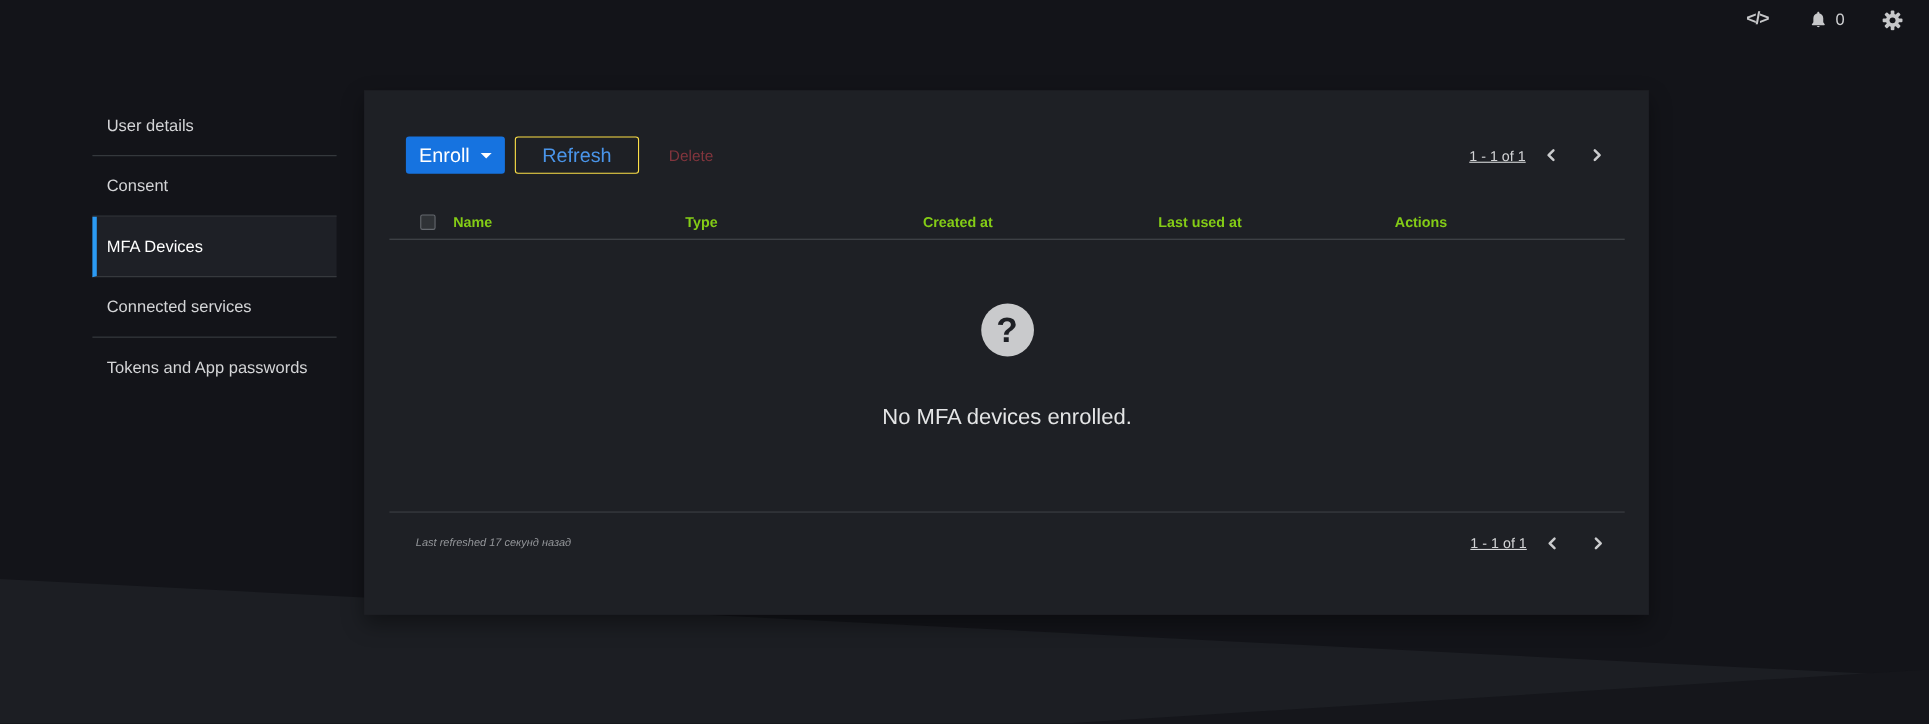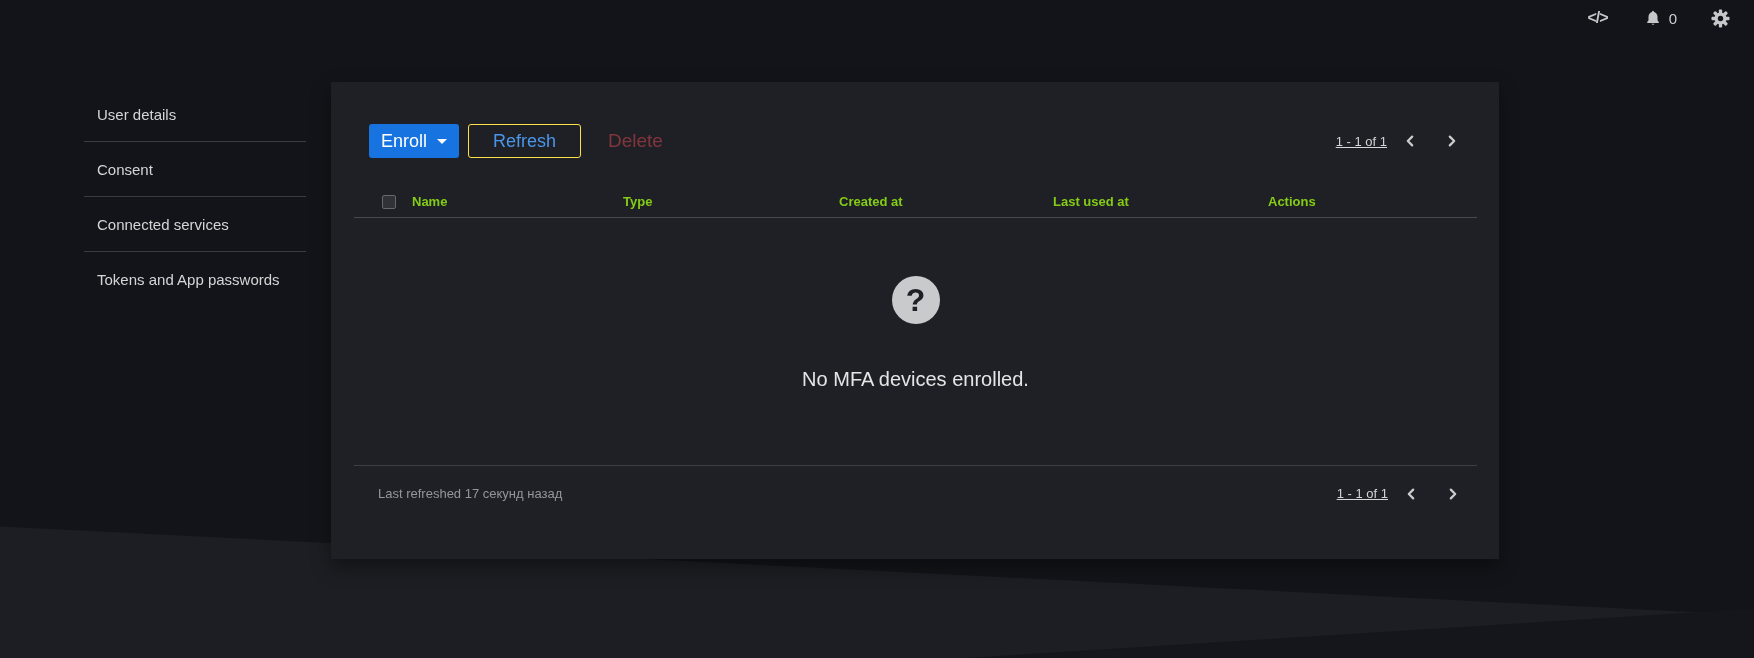--- a/index.html
+++ b/index.html
@@ -76,21 +76,21 @@
     border-right:5px solid transparent; border-top:5px solid #ffffff;
     display:inline-block;
   }
   .btn-refresh {
     height:34px; width:113px; margin-left:9px;
     background:transparent; border:1px solid #fde047; border-radius:3px;
     color:#4a95ea;
   }
   .btn-delete {
     margin-left:27px; background:none; border:none;
-    color:#82353d; font-size:19px; cursor:default;
+    color:#82353d; font-size:14px; cursor:default;
   }
   .toolbar-spacer { flex:1; }
 
   
   .pagination { display:flex; align-items:center;text-decoration:underline; }
   .pag-label { font-size:13px; color:#d2d3d5; }
   .pag-btn {
     background:none; border:none; cursor:pointer; padding:0;
     display:flex; align-items:center;
   }
@@ -130,21 +130,21 @@
 
   
   .card-footer {
     position:absolute; left:23px; right:22px; top:383px;
     border-top:1px solid #3c3f44;
   }
   .footer-row {
     margin-top:20px; display:flex; align-items:center;
     padding-left:24px; padding-right:17px;
   }
-  .refresh-note { font-size:13px; color:#94969a; }
+  .refresh-note { font-size:10px; font-style:italic; color:#94969a; }
   .footer-spacer { flex:1; }
 </style>
 </head>
 <body>
 
 <div class="bg-light"></div>
 <div class="bg-dark-wedge"></div>
 
 <header class="topbar">
   <button class="tb-btn">
@@ -175,20 +175,23 @@
   </button>
 </header>
 
 <nav class="sidebar">
   <div class="side-item">
     <span>User details</span>
   </div>
   <div class="side-item">
     <span>Consent</span>
   </div>
+  <div class="side-item active">
+    <span>MFA Devices</span>
+  </div>
   <div class="side-item">
     <span>Connected services</span>
   </div>
   <div class="side-item">
     <span>Tokens and App passwords</span>
   </div>
 </nav>
 
 <main class="card">
 

